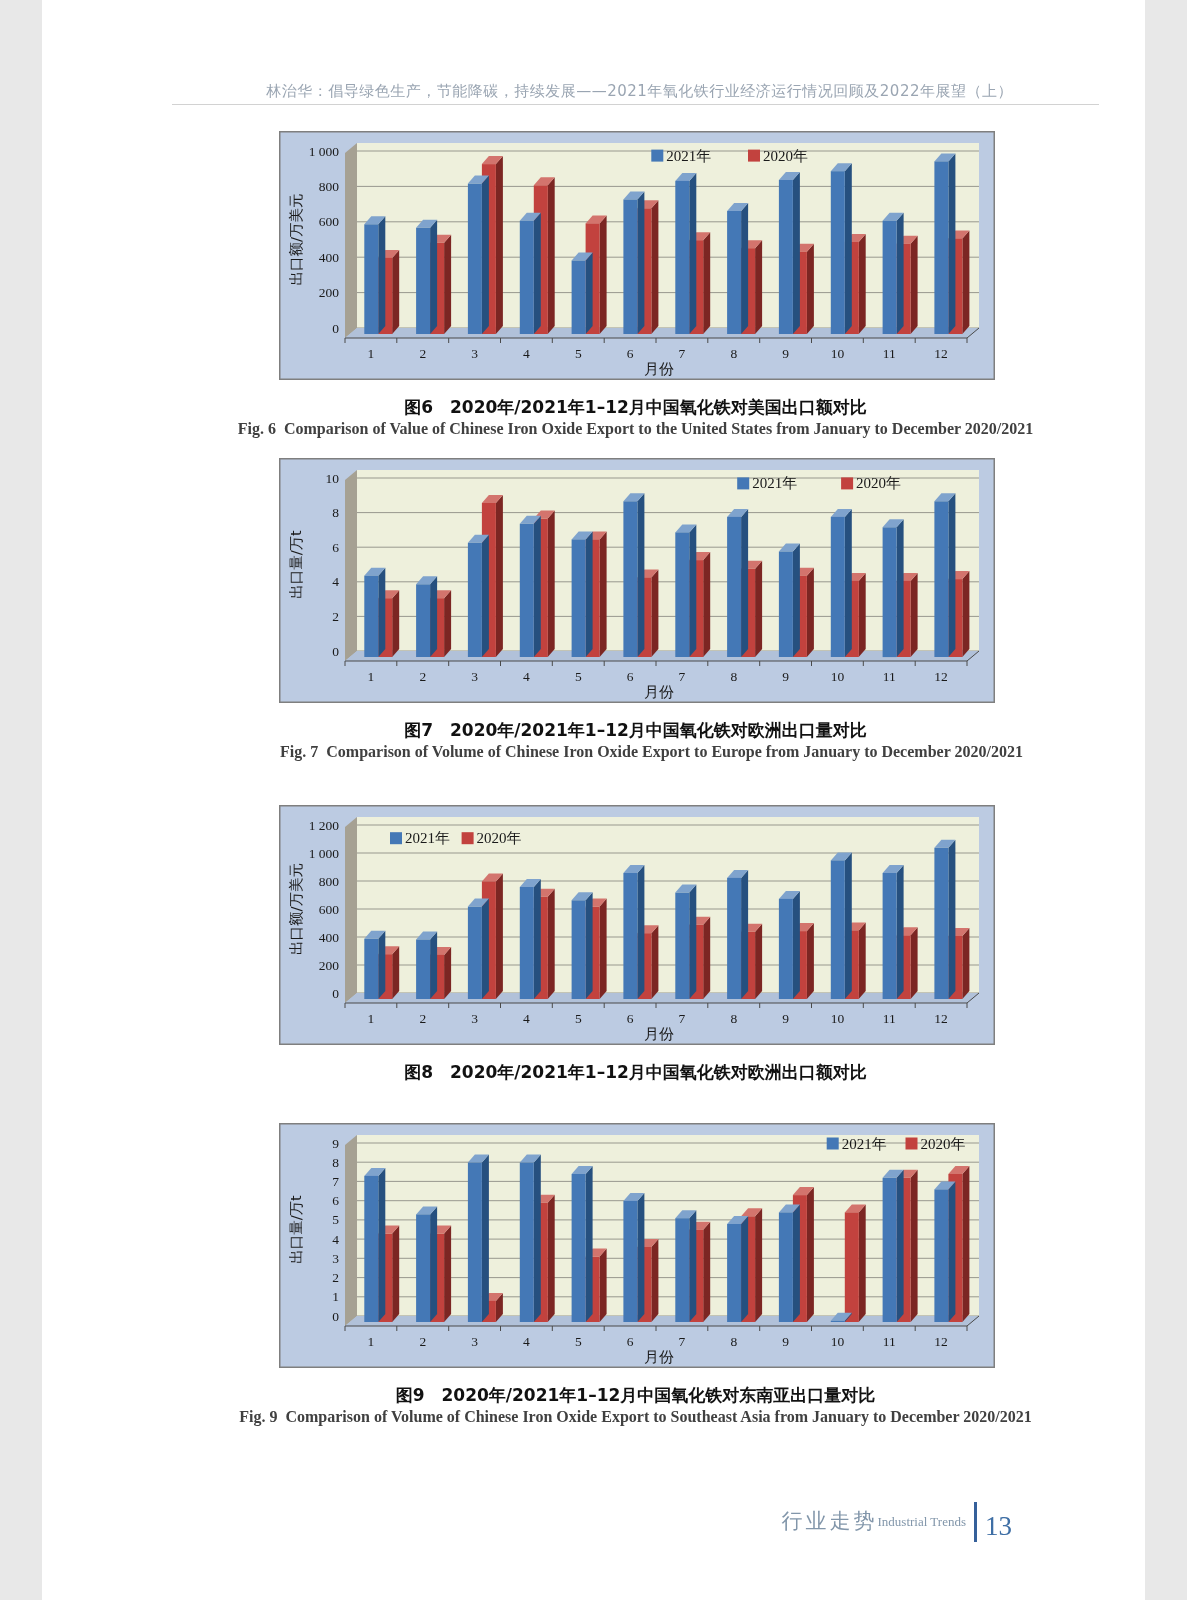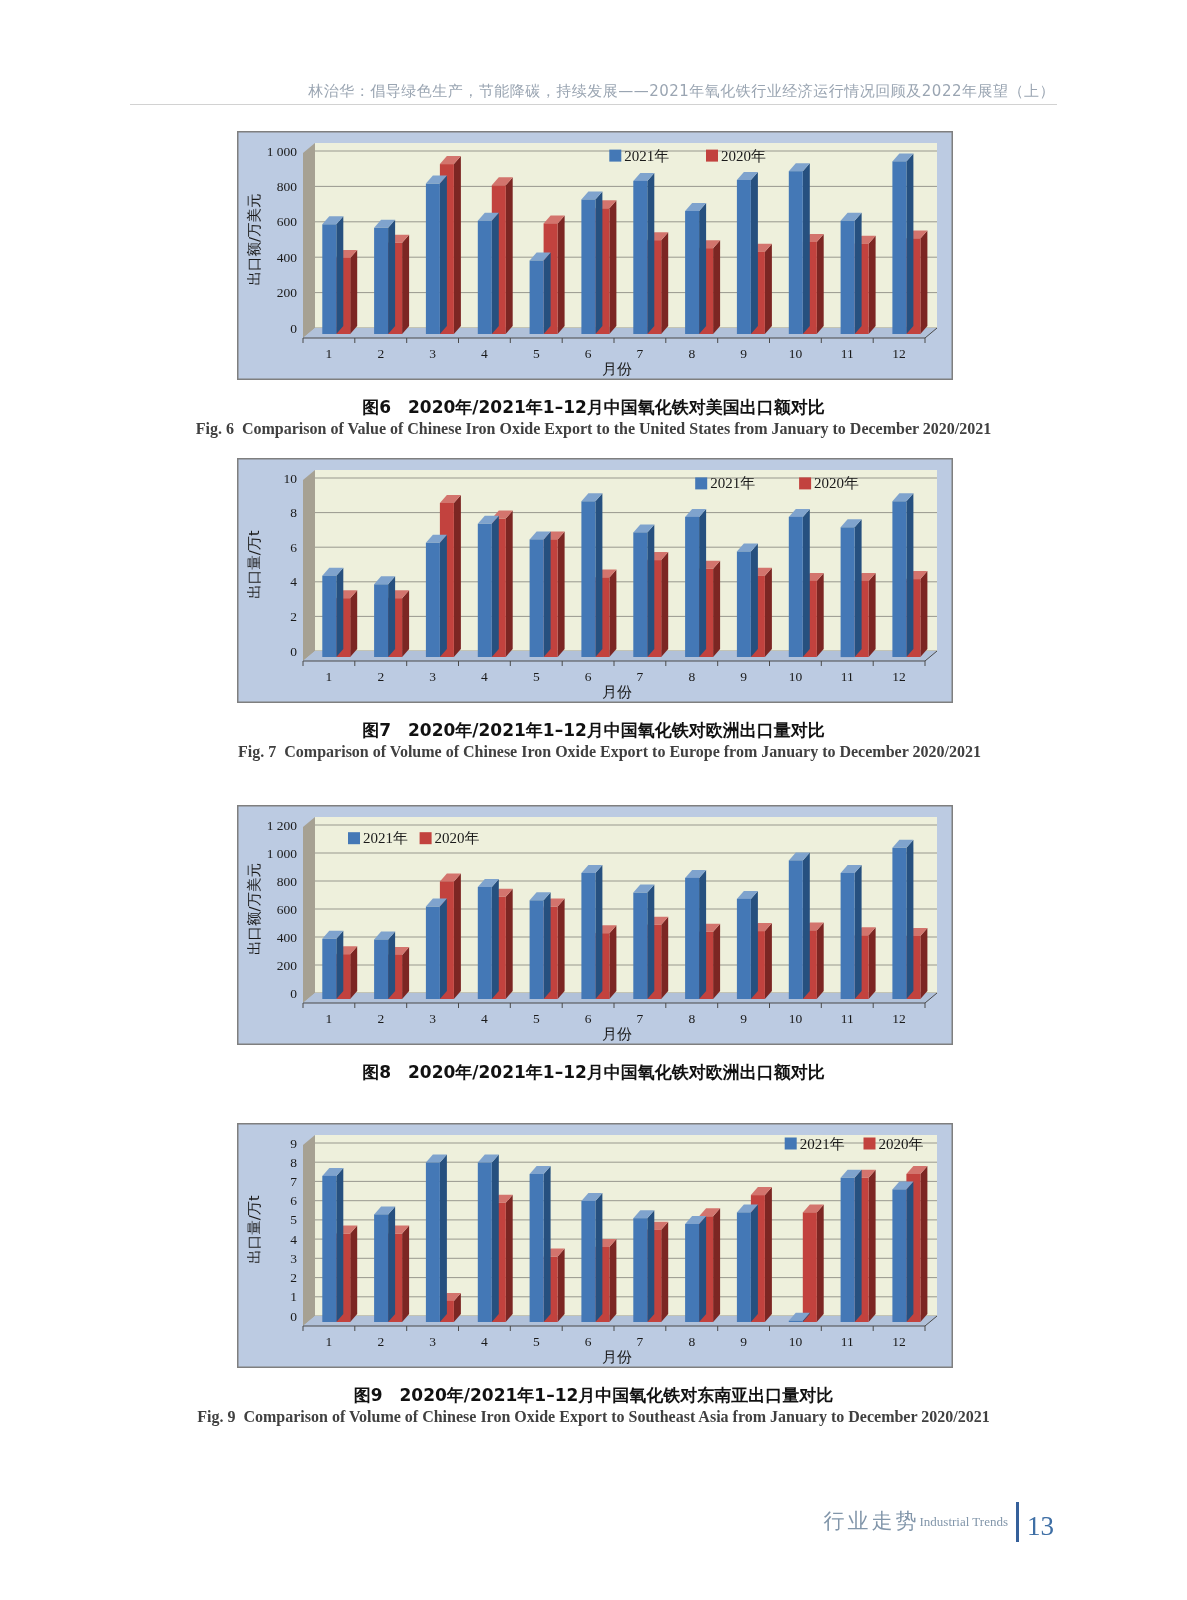--- a/index.html
+++ b/index.html
@@ -1,16 +1,16 @@
 <!DOCTYPE html>
 <html><head>
 <meta charset="utf-8">
 <style>
   html,body{margin:0;padding:0;background:#e8e8e8;}
-  #page{position:relative;width:1187px;height:1600px;background:#ffffff;margin:0 auto;
+  #page{position:relative;width:1103px;height:1600px;background:#ffffff;margin:0 auto;
         font-family:"Liberation Serif","DejaVu Serif",serif;overflow:hidden;}
   .header-text{position:absolute;top:82px;right:132px;font-size:15px;color:#9aa5b2;
         font-family:"DejaVu Sans","Liberation Sans",sans-serif;letter-spacing:.5px;white-space:pre;}
   .header-rule{position:absolute;top:104px;left:130px;width:927px;height:0;border-top:1.5px solid #d2d2d2;}
   .chart-box{position:absolute;left:237px;width:716px;}
   .chart-box svg{display:block;}
   .caption-zh{position:absolute;left:0;width:1187px;text-align:center;font-size:17px;font-weight:bold;
         color:#111;font-family:"DejaVu Sans","Liberation Sans",sans-serif;white-space:pre-wrap;}
   .caption-en{position:absolute;left:0;width:1187px;text-align:center;font-size:16px;font-weight:bold;
         color:#404040;font-family:"Liberation Serif","DejaVu Serif",serif;white-space:pre-wrap;}

